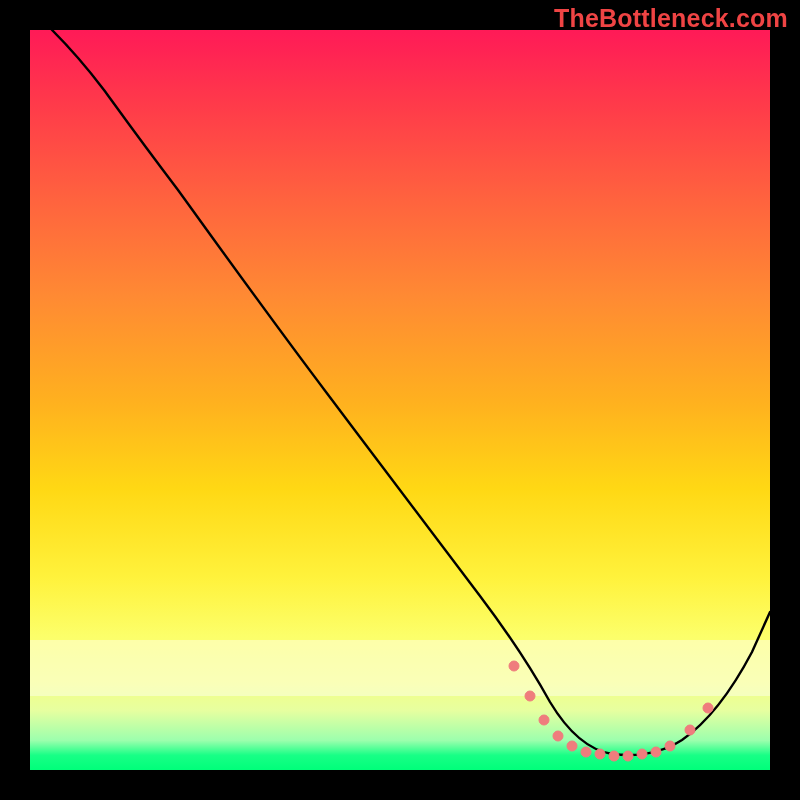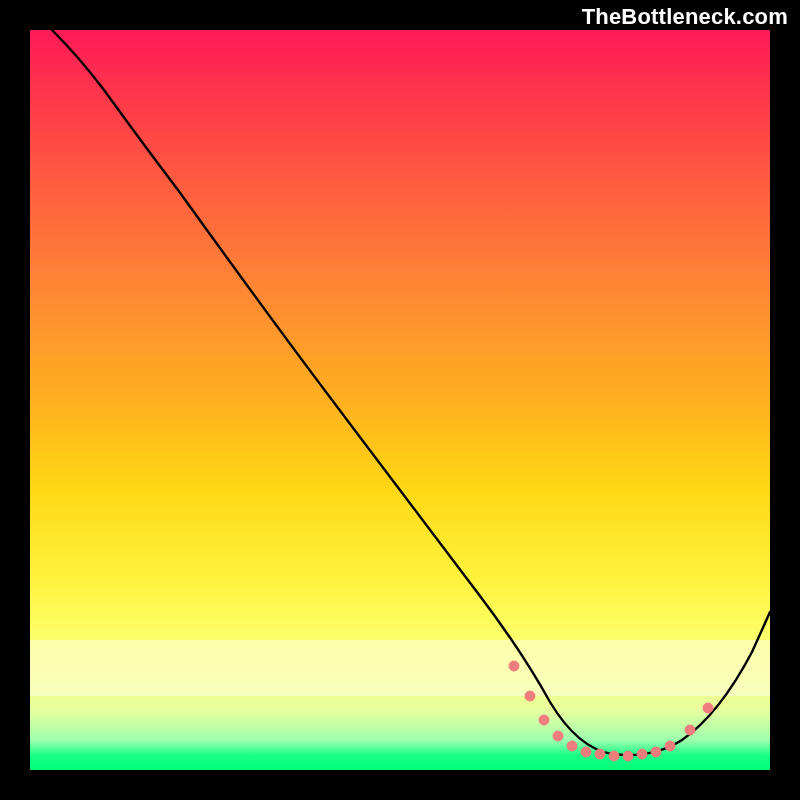--- a/index.html
+++ b/index.html
@@ -52,22 +52,22 @@
     position: absolute;
     left: 0;
     top: 0;
     width: 740px;
     height: 740px;
   }
   .watermark {
     position: absolute;
     top: 4px;
     right: 12px;
-    color: #ffffff;
-    font-size: 22px;
+    color: #ef4444;
+    font-size: 25px;
     font-weight: 600;
     letter-spacing: 0.2px;
   }
 </style>
 </head>
 <body>
 
 <div class="frame">
 
   <div class="plot-area">

